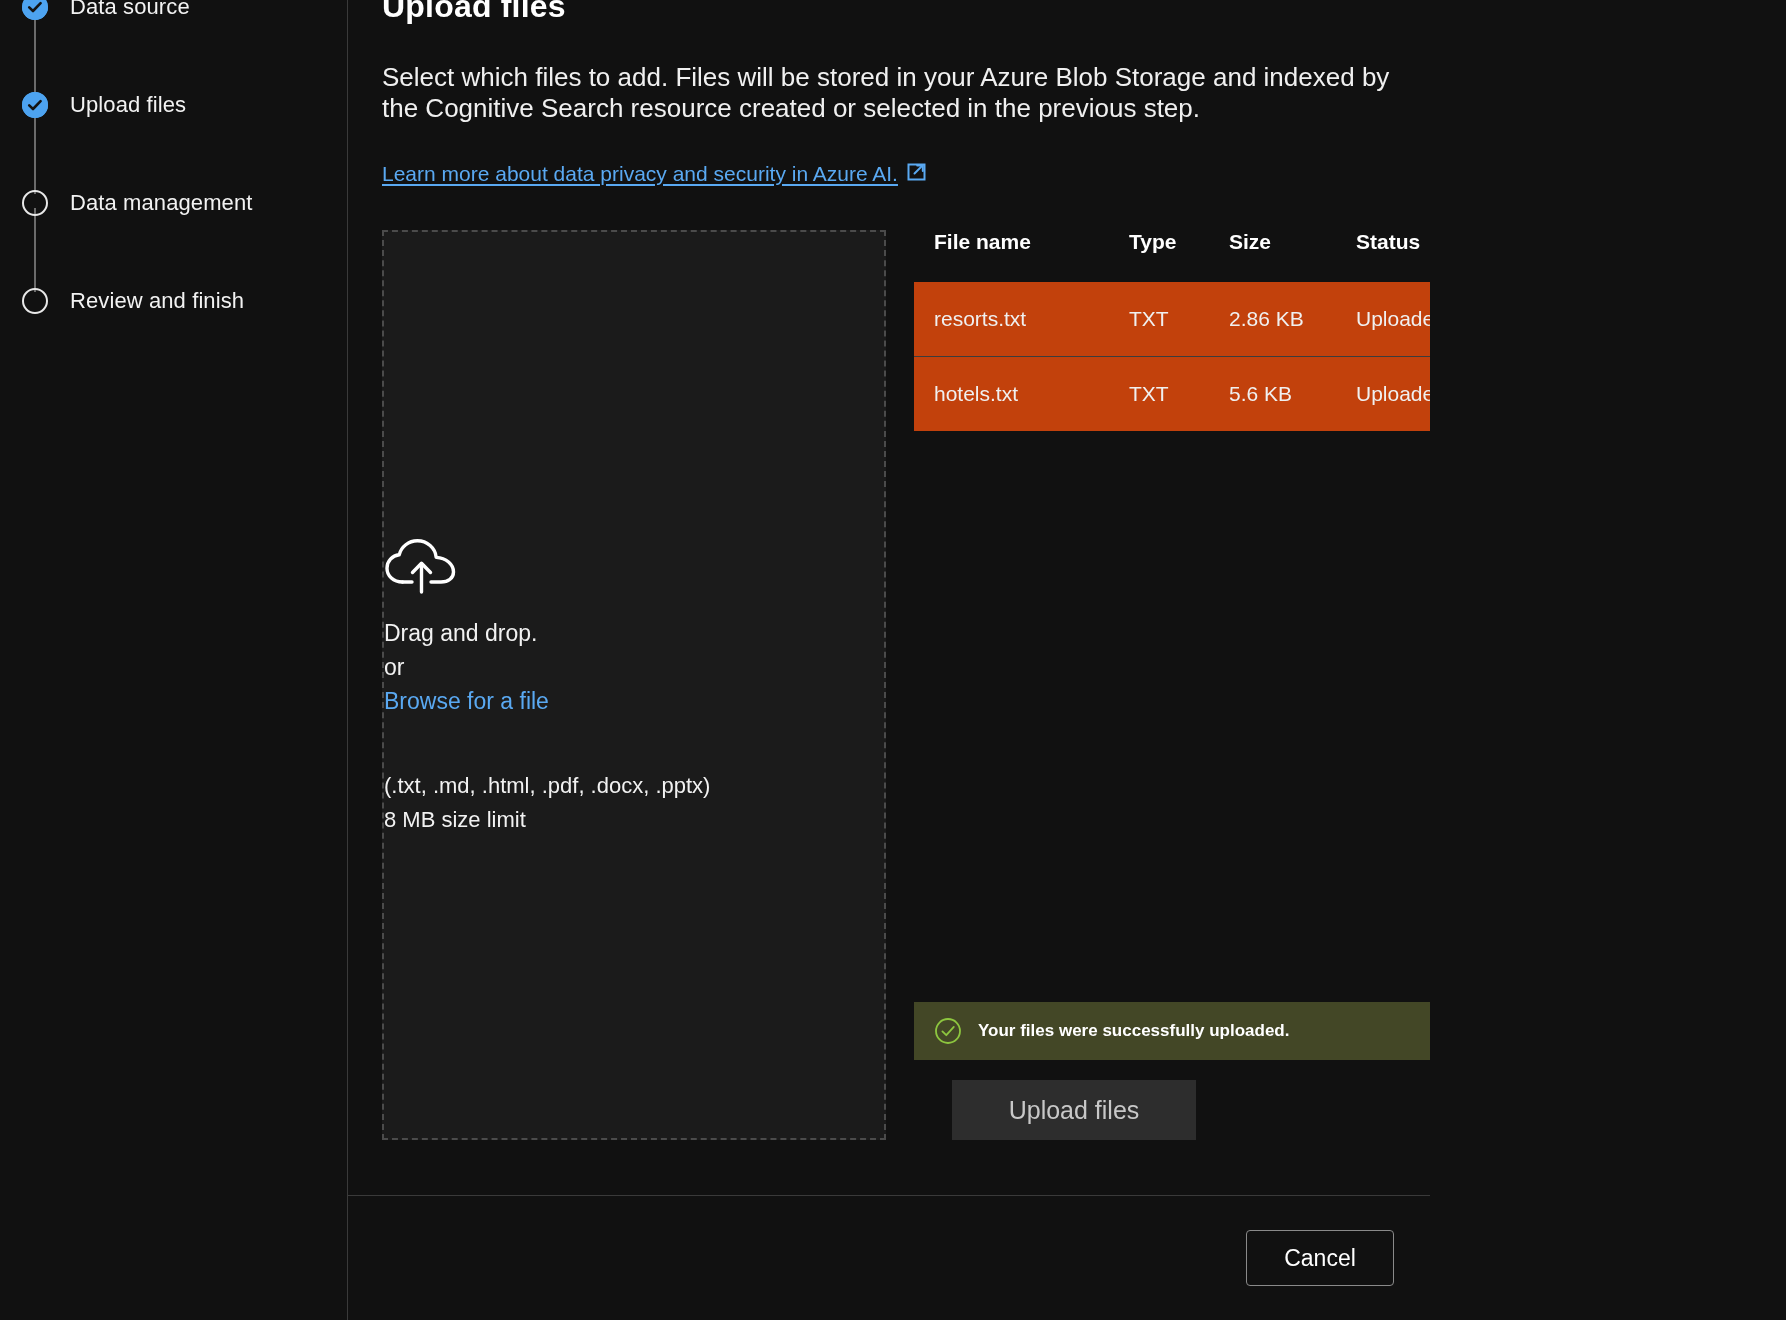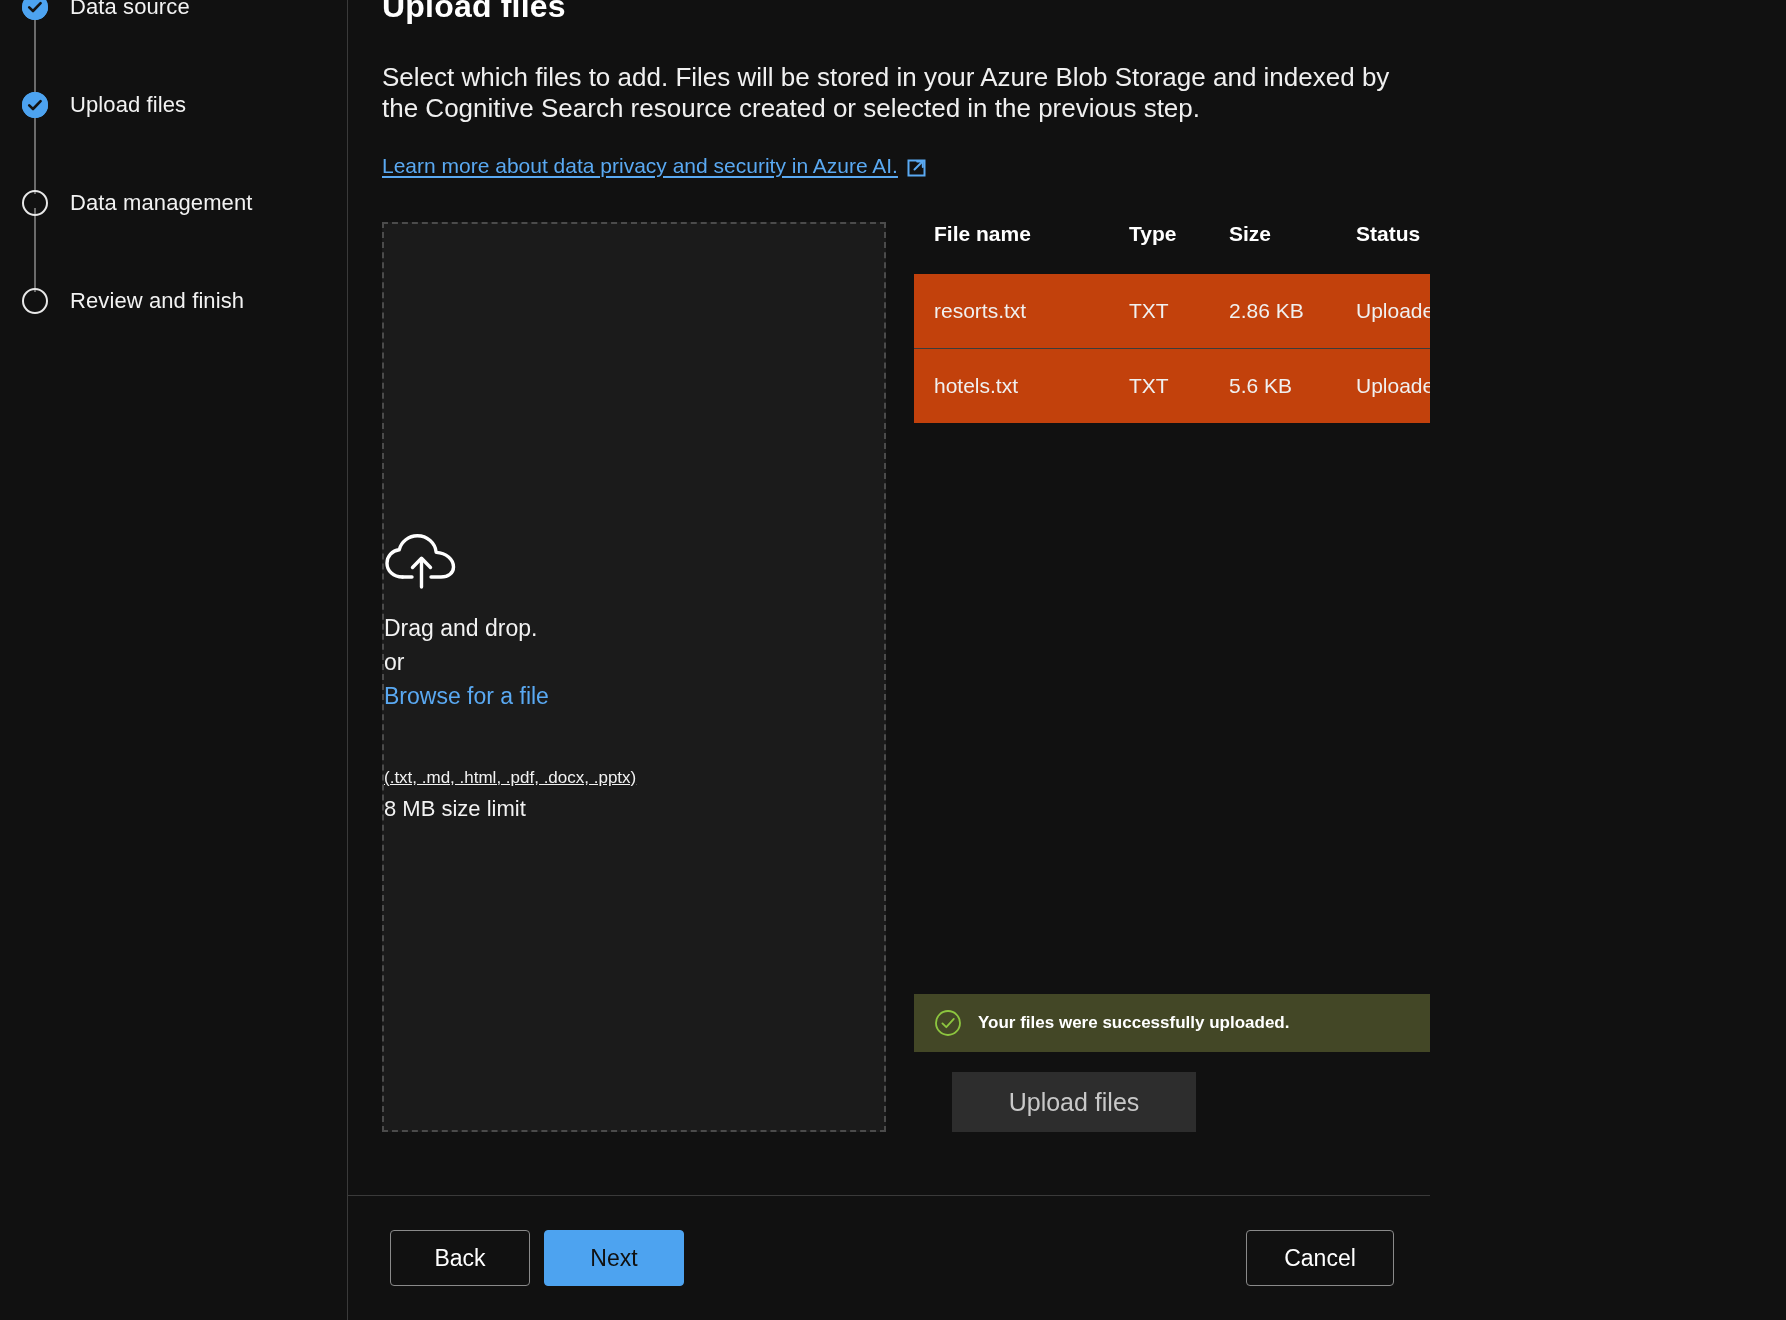--- a/index.html
+++ b/index.html
@@ -111,23 +111,23 @@
 
   .page-desc {
     margin-top: 36px;
     font-size: 26px;
     line-height: 31px;
     color: #f0f0f0;
     max-width: 1160px;
   }
 
   .learn-link-row {
-    margin-top: 30px;
+    margin-top: 38px;
     display: inline-flex;
-    align-items: flex-end;
+    align-items: center;
   }
   .learn-link {
     font-size: 21px;
     color: #5aa9f2;
     text-decoration: underline;
     text-underline-offset: 3px;
     cursor: pointer;
   }
   .ext-icon {
     margin-left: 8px;
@@ -171,24 +171,23 @@
     color: #f2f2f2;
   }
   .dz-browse {
     margin-top: 7px;
     font-size: 23px;
     color: #5aa9f2;
     cursor: pointer;
   }
   .dz-formats {
     margin-top: 58px;
-    font-size: 17px;
+    font-size: 22px;
     color: #f2f2f2;
     text-align: center;
-    text-decoration: underline;
   }
   .dz-limit {
     margin-top: 8px;
     font-size: 22px;
     color: #f2f2f2;
     text-align: center;
   }
 
   
   .right-col {
@@ -428,23 +427,19 @@
             </div>
 
             <button class="upload-btn">Upload files</button>
           </div>
 
         </div>
       </div>
     </div>
 
     <div class="footer">
-      <div class="footer-left">
-        <button class="btn btn-outline">Back</button>
-        <button class="btn btn-primary">Next</button>
-      </div>
       <div class="footer-right">
         <button class="btn btn-outline btn-cancel">Cancel</button>
       </div>
     </div>
 
   </section>
 </div>
 
 </body></html>

